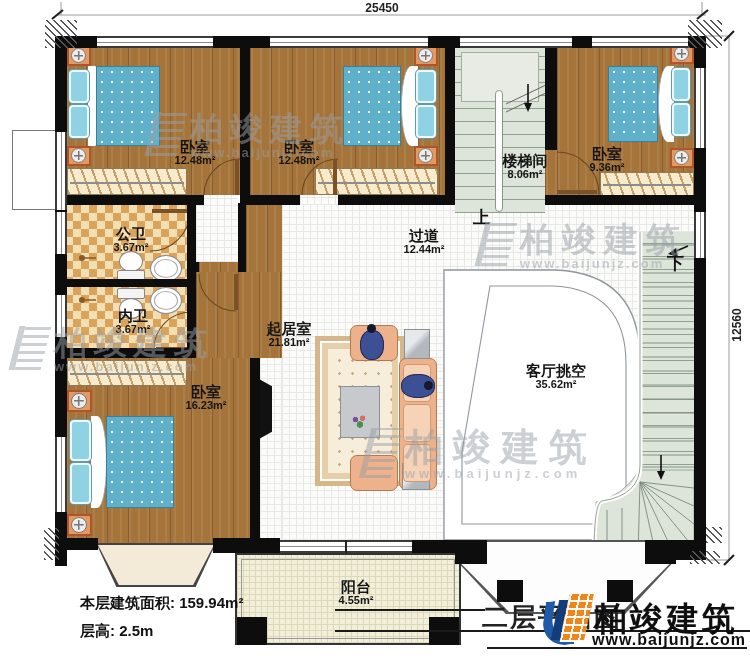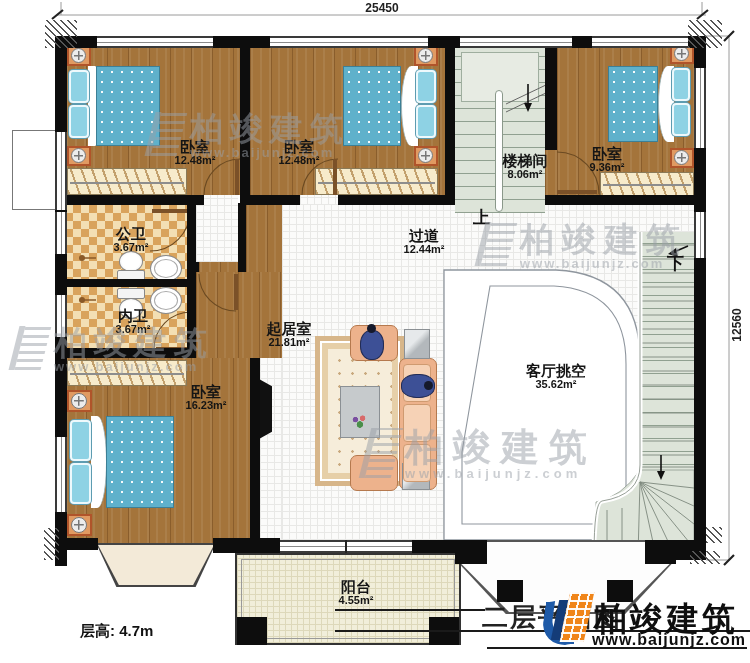--- a/index.html
+++ b/index.html
@@ -352,21 +352,22 @@
       </div>
   </div>
   <div class="wm" style="left:365px;top:428px">
     <div class="wm-logo" style="height:50px"></div>
     <div>
         <span class="wm-brand" style="font-size:38px;letter-spacing:10px">柏竣建筑</span>
          <span class="wm-url" style="letter-spacing:4px">www.baijunjz.com</span>
       </div>
   </div>
 
-  <div class="ftext" style="left:80px;top:622px">层高: 4.7m</div>
+  <div class="ftext" style="left:80px;top:594px">本层建筑面积: 159.94m²</div>
+  <div class="ftext" style="left:80px;top:622px">层高: 2.5m</div>
 
   <div class="tline" style="left:335px;top:609px;width:150px;height:2px"></div>
   <div class="tline" style="left:335px;top:630px;width:415px;height:2px"></div>
   <div class="tline" style="left:487px;top:647px;width:260px;height:2px"></div>
 
   <div class="plan-title" style="left:482px;top:600px">二层平面图</div>
 
   <div class="abs" style="left:543px;top:592px;width:48px;height:58px;z-index:38">
     <div class="abs" style="left:0px;top:8px;width:34px;height:46px;border-left:9px solid #1e5aa8;border-bottom:10px solid #1e5aa8;border-bottom-left-radius:28px;box-sizing:border-box;transform:skewX(-14deg) rotate(-6deg)"></div>
     <div class="abs" style="left:12px;top:8px;width:9px;height:40px;background:#143c78;transform:skewX(-12deg)"></div>

